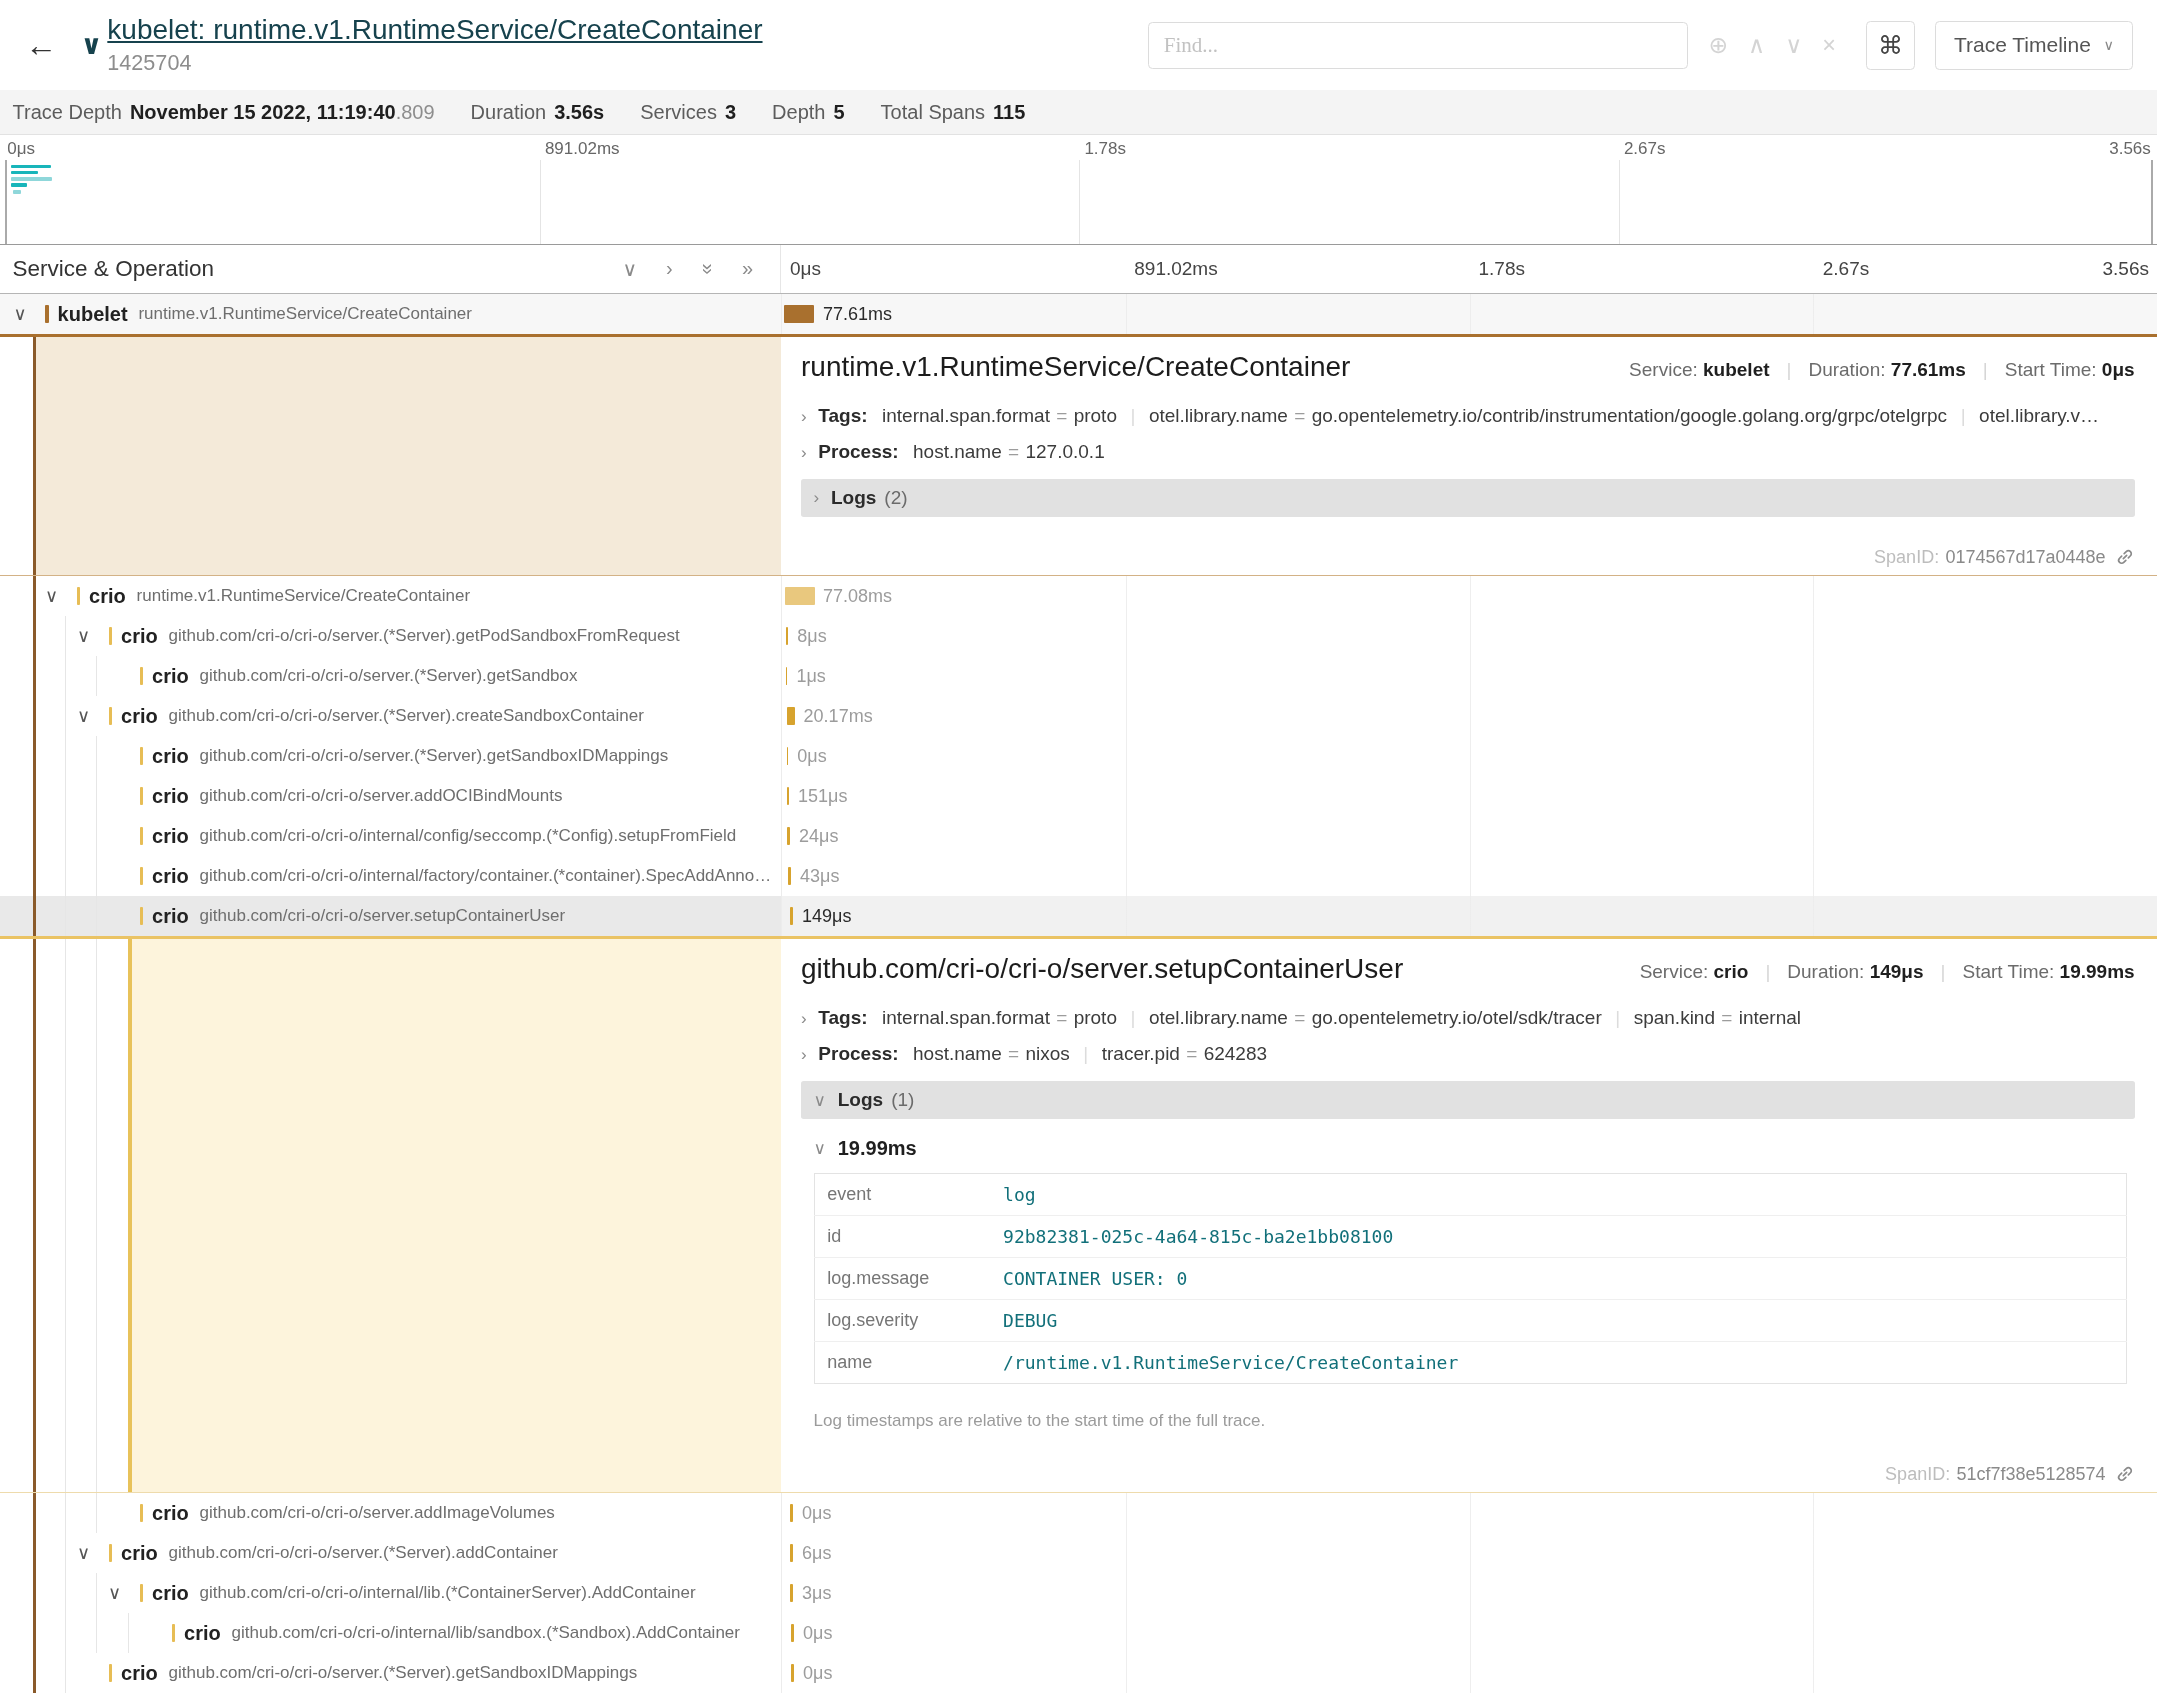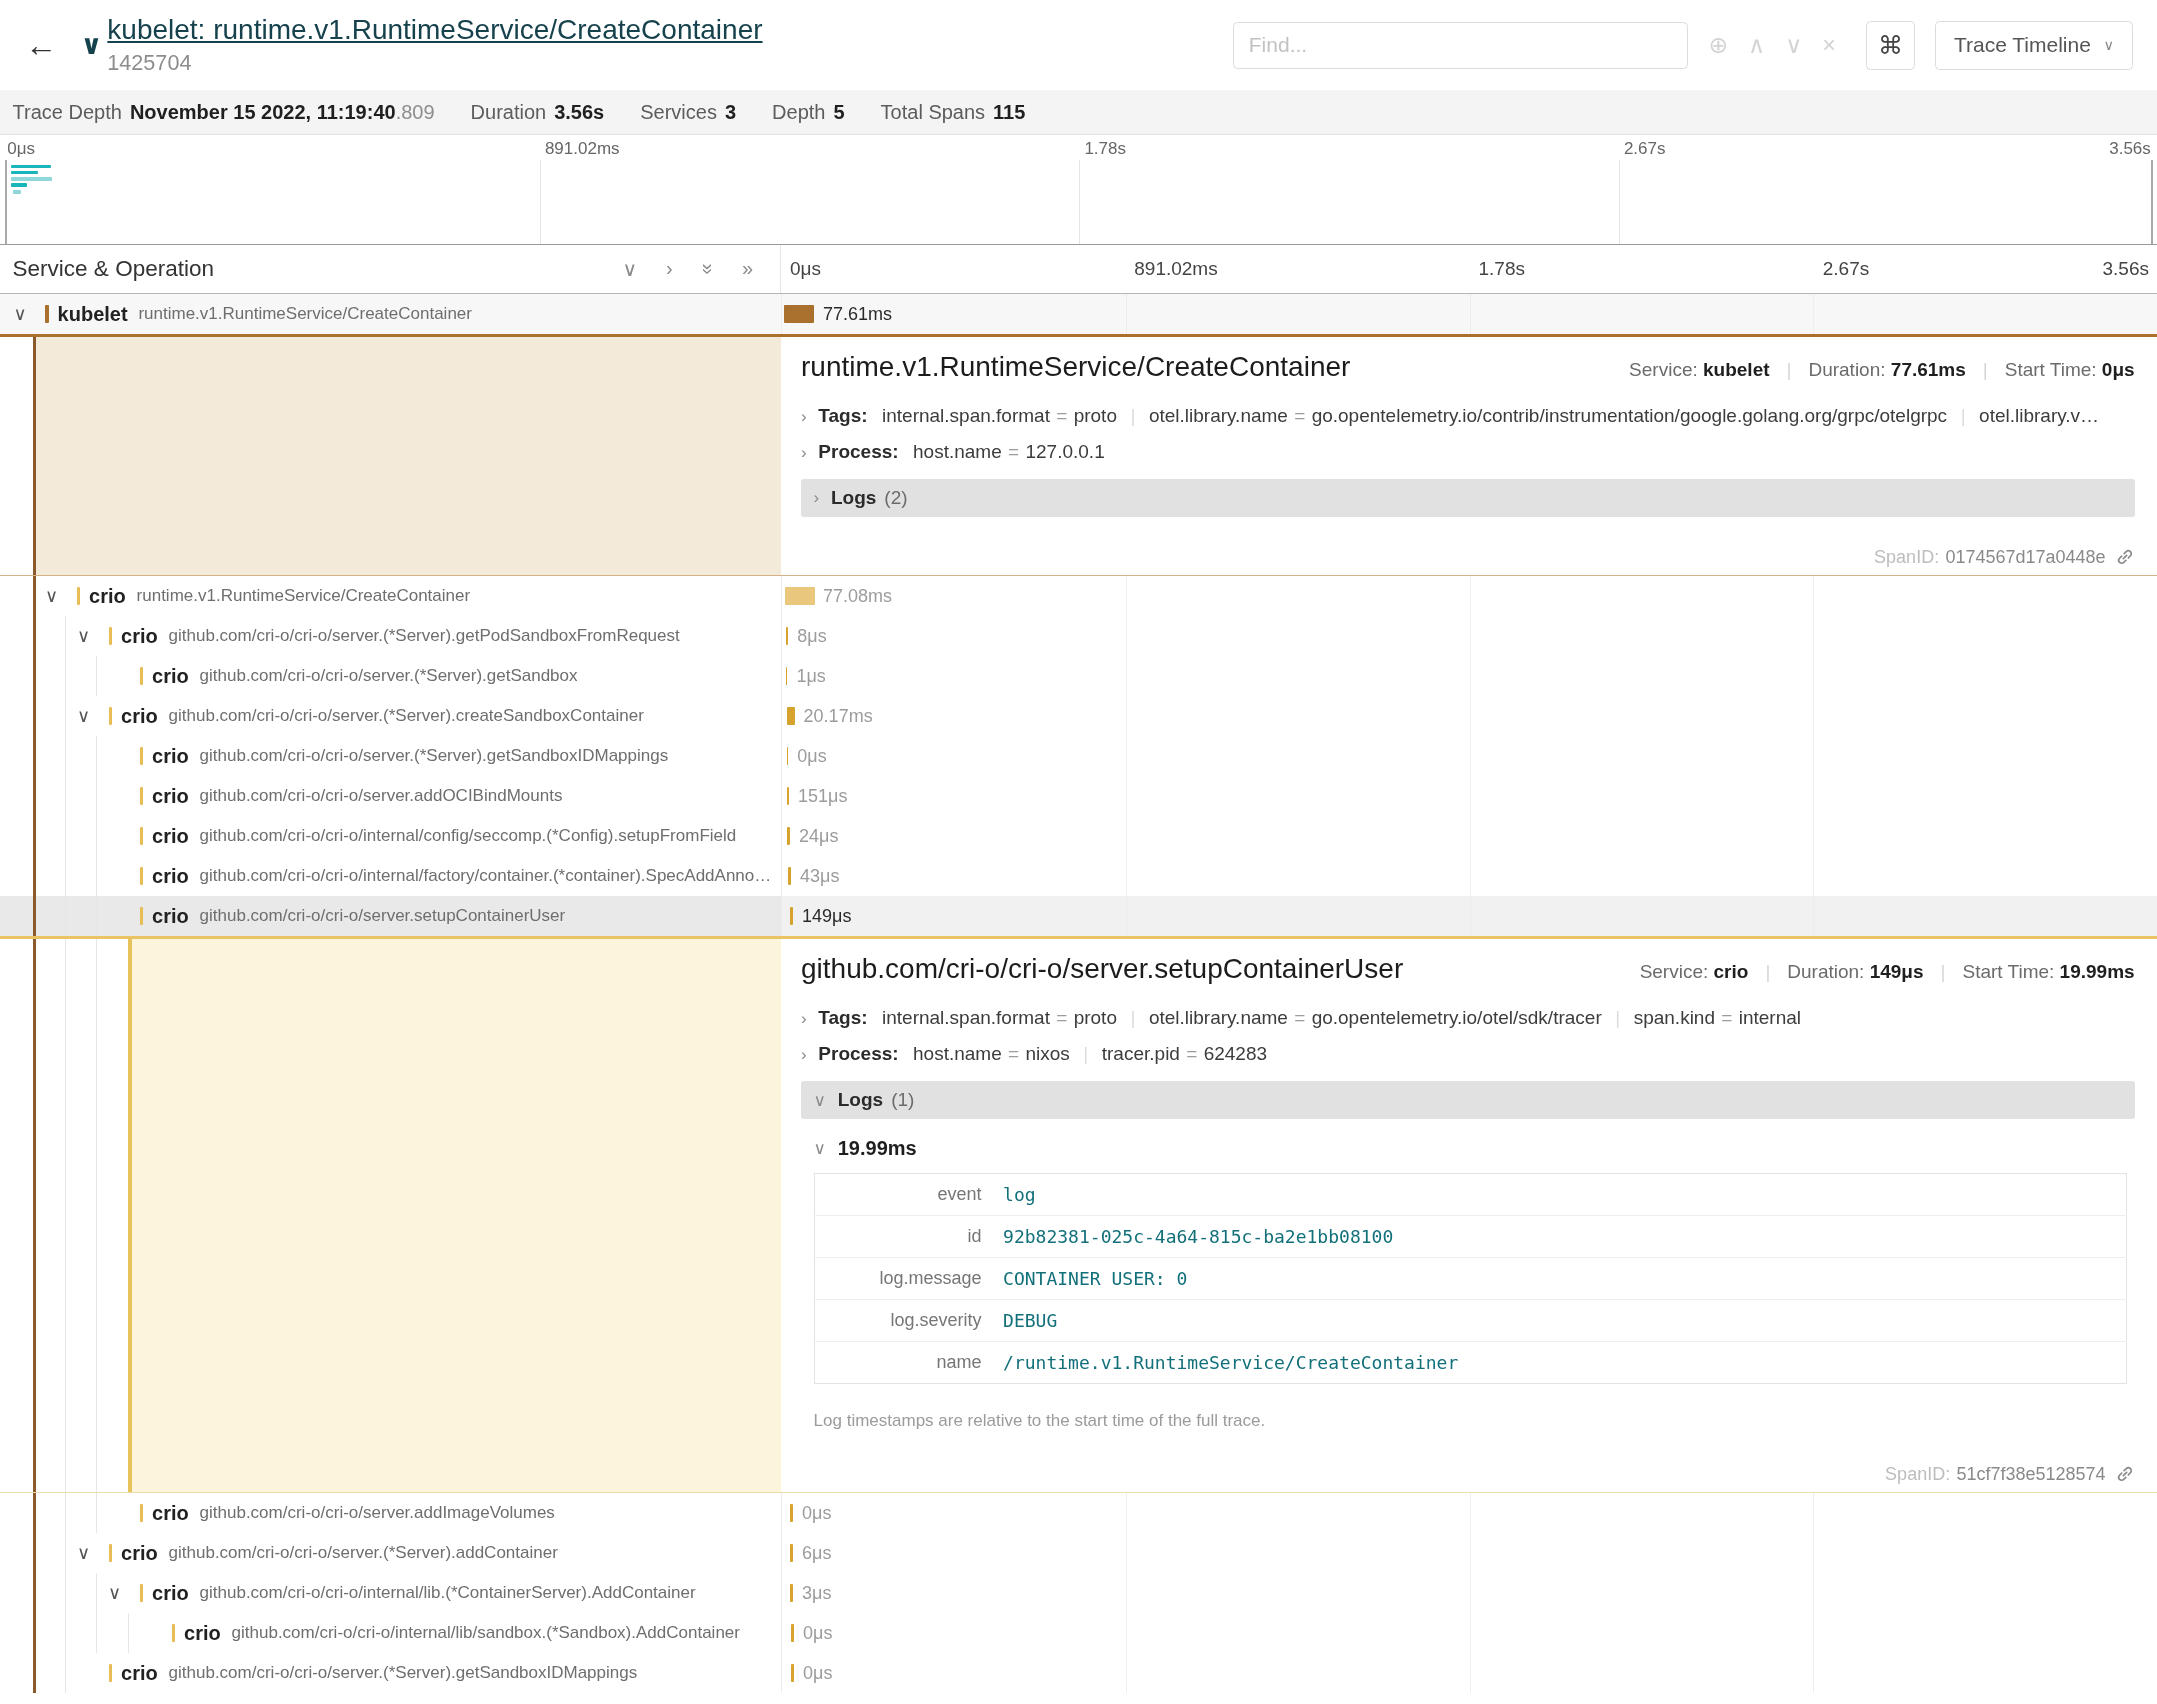--- a/index.html
+++ b/index.html
@@ -8,21 +8,21 @@
 .page{width:2158px;height:1705px;overflow:hidden;position:relative;background:#fff}
 
 
 .topbar{height:90px;display:flex;align-items:center;padding:0 25px}
 .back{font-size:32px;color:#333;cursor:pointer;flex:none}
 .title-collapse{font-size:27px;font-weight:700;color:#16424d;margin-left:23.4px;flex:none}
 .title-block{margin-left:5px;flex:1;min-width:0}
 .trace-title{font-size:28px;color:#16424d;text-decoration:underline;font-weight:500;cursor:pointer;white-space:nowrap}
 .trace-id{font-size:21.6px;color:#8d8d8d;margin-top:4.5px}
 .find-group{display:flex;align-items:center;flex:none}
-.find-input{width:455px;height:47px;border:0.9px solid #dcdcdc;border-radius:4.5px;font-size:21px;padding:0 14.4px;color:#333;outline:none;font-family:Liberation Sans, sans-serif}
+.find-input{width:540px;height:47px;border:0.9px solid #dcdcdc;border-radius:4.5px;font-size:21px;padding:0 14.4px;color:#333;outline:none;font-family:Liberation Serif, serif}
 .find-input::placeholder{color:#c2c2c2}
 .ficon{font-size:23.4px;color:#d4d4d4;margin:0 10px;cursor:default}
 .ficon:first-of-type{margin-left:20px}
 .kbd-btn{width:49px;height:49px;border:0.9px solid #dcdcdc;border-radius:4.5px;background:#fff;font-size:25px;color:#444;margin-left:20px;cursor:pointer;font-family:inherit}
 .view-btn{height:49px;border:0.9px solid #dcdcdc;border-radius:4.5px;background:#fff;font-size:21px;color:#555;display:flex;align-items:center;gap:12.6px;padding:0 18px;margin-left:20px;cursor:pointer;font-family:inherit}
 .vb-chev{font-size:14.4px;color:#888}
 
 
 .summary{height:45px;background:#f4f4f4;border-bottom:0.9px solid #e2e2e2;display:flex;align-items:center;padding:0 12.6px;font-size:20px;color:#5c5c5c;gap:36px}
 .sum-item b{color:#1f1f1f;font-weight:700;margin-left:8px}
@@ -100,21 +100,21 @@
 .psep{color:#dcdcdc;margin:0 13.5px}
 .logs-bar{margin-top:16px;height:38px;background:#e1e1e1;border-radius:2.7px;display:flex;align-items:center;padding:0 12.6px;font-size:19px;cursor:pointer}
 .logs-bar .plabel{margin-right:0}
 .lcount{color:#6b6b6b;margin-left:8px}
 .log-entry{margin:18px 0 0 12.6px}
 .le-head{display:flex;align-items:center;font-size:20px;cursor:pointer}
 .le-head b{color:#1f1f1f}
 .kv-table{margin-top:12.6px;width:calc(100% - 7.2px);border:0.9px solid #e3e3e3;border-collapse:collapse;font-size:18px;background:#fff}
 .kv-table tr{border-bottom:0.9px solid #efefef}
 .kv-table tr:last-child{border-bottom:none}
-.kt{width:180px;color:#767676;padding:10px 12.6px;vertical-align:top;font-weight:400;text-align:right}
+.kt{width:180px;color:#767676;padding:10px 12.6px;vertical-align:top;font-weight:400;text-align:left}
 .vt{font-family:"DejaVu Sans Mono",monospace;color:#12707a;padding:10px 9px}
 .log-note{margin-top:27px;font-size:17px;color:#9b9b9b}
 .spanid-row{position:absolute;right:23.4px;bottom:7.2px;font-size:18px;display:flex;align-items:center}
 .sid-l{color:#bdbdbd;margin-right:6.3px}
 .sid-v{color:#8a8a8a}
 .link-icon{width:20px;height:20px;margin-left:9px;cursor:pointer}
 </style>
 </head>
 <body>
 

